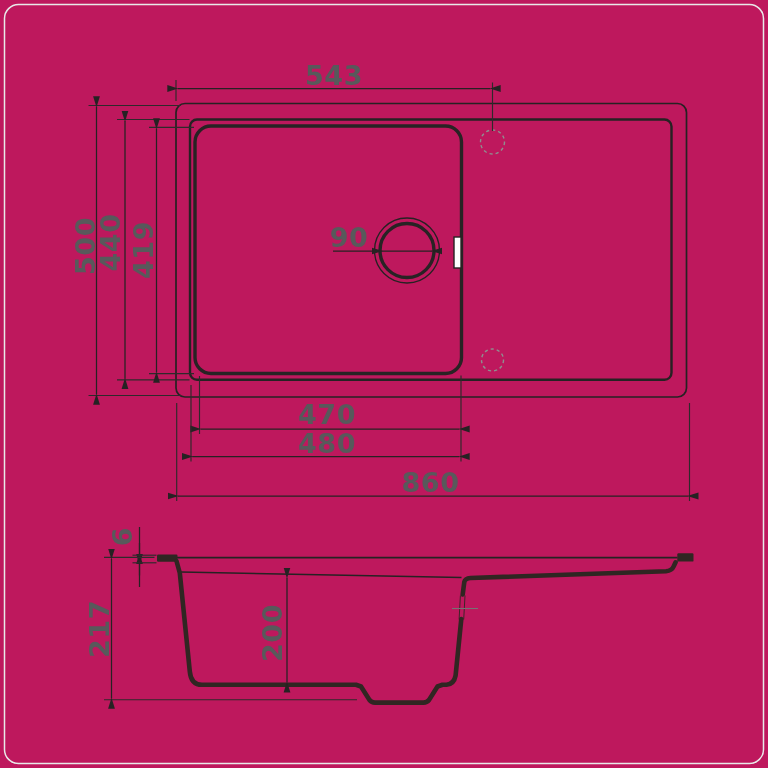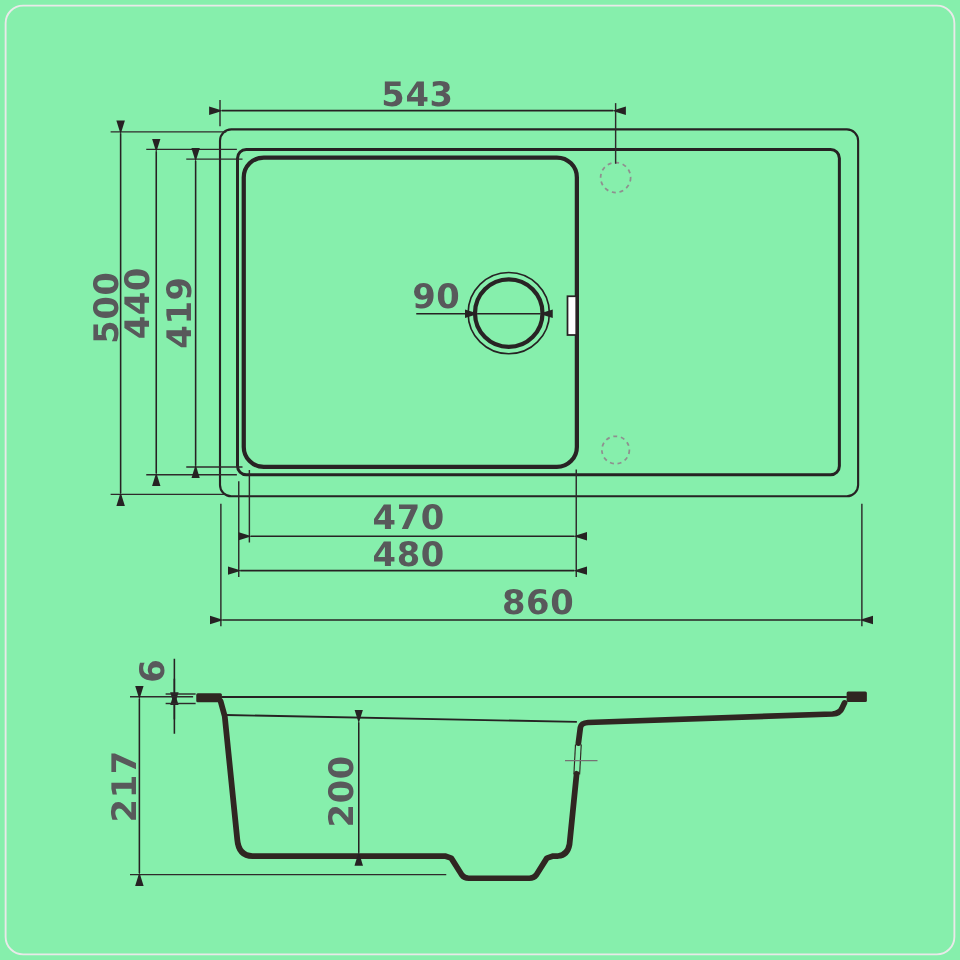--- a/index.html
+++ b/index.html
@@ -1,19 +1,19 @@
 <!DOCTYPE html>
 <html><head>
 <meta charset="utf-8">
 <style>
   html,body{margin:0;padding:0;background:#ffffff;}
   #canvas{
     position:relative;
     width:768px;height:768px;
-    background:#86efac;
+    background:#be185d;
     overflow:hidden;
     font-family:"DejaVu Sans", "Liberation Sans", sans-serif;
   }
   svg{display:block;}
   .dimtext{
     font-family:"DejaVu Sans", "Liberation Sans", sans-serif;
     font-weight:bold;
     font-size:27px;
     letter-spacing:0.5px;
     fill:#58595b;

